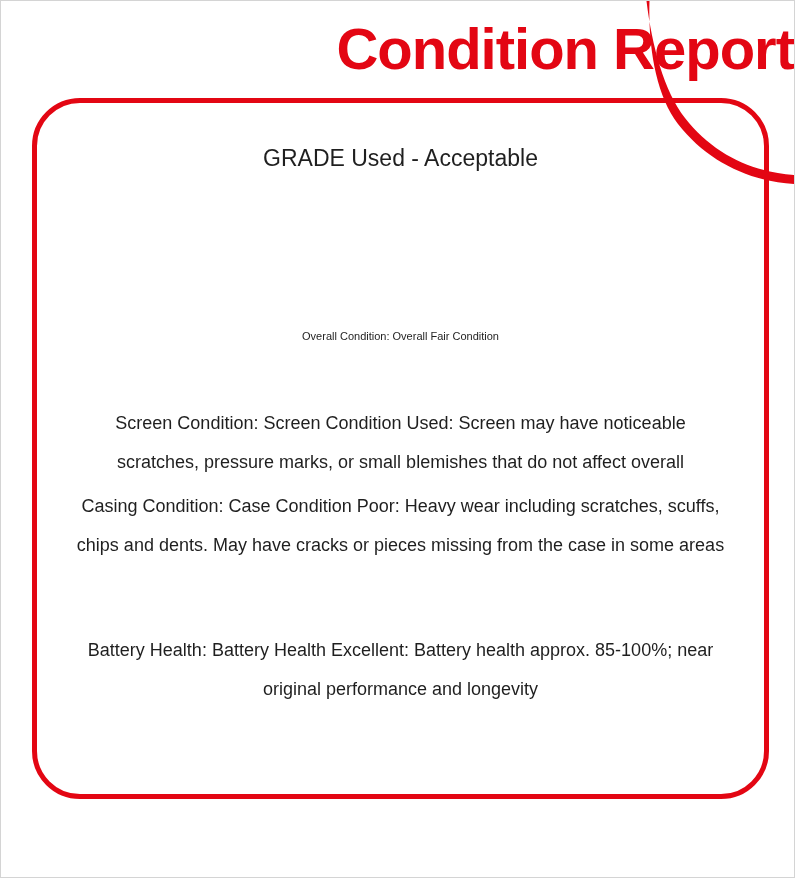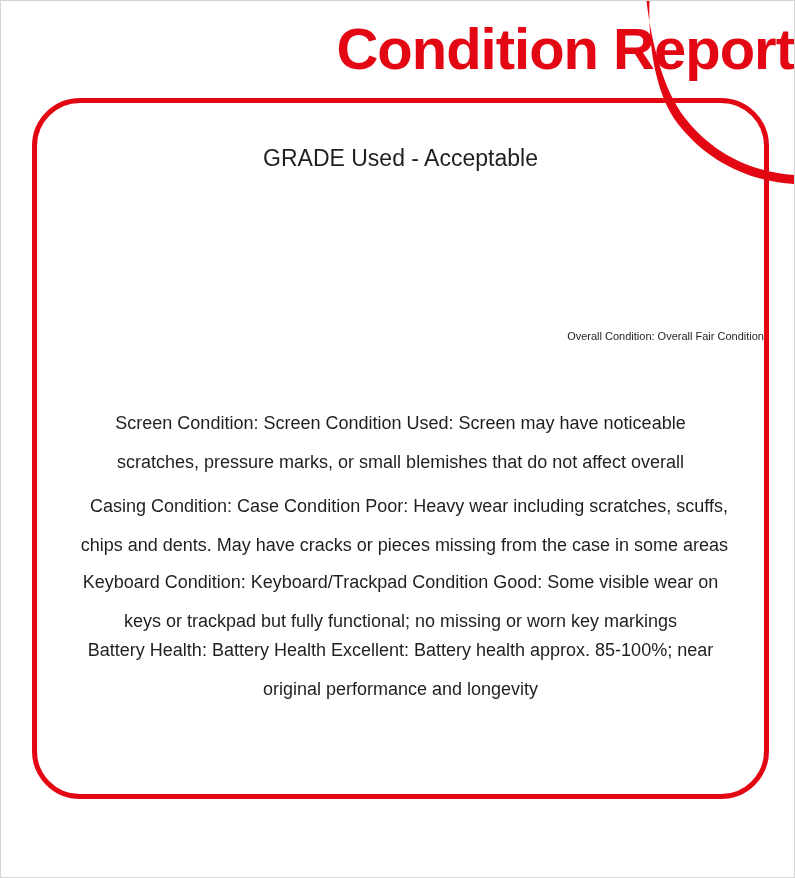--- a/index.html
+++ b/index.html
@@ -63,36 +63,36 @@
     text-align: center;
     font-size: 23px;
     line-height: 30px;
     color: var(--text-black);
   }
   .overall-line {
     position: absolute;
     top: 226px;
     left: 0;
     width: 100%;
-    text-align: right;
+    text-align: center;
     font-size: 11px;
     line-height: 15px;
     color: var(--text-black);
   }
   .section {
     position: absolute;
     left: 36px;
     width: 655px;
     text-align: center;
     font-size: 18px;
     line-height: 39px;
     color: var(--text-black);
   }
   .section.screen   { top: 301px; }
-  .section.casing   { top: 384px; text-align: right; }
+  .section.casing   { top: 384px; }
   .section.keyboard { top: 460px; }
   .section.battery  { top: 528px; }
 </style>
 </head>
 <body>
 
 <div class="page">
 
   <h1 class="title">Condition Report</h1>
 
@@ -109,18 +109,17 @@
   <div class="report-box">
 
     <div class="grade-heading">GRADE Used - Acceptable</div>
 
     <div class="overall-line">Overall Condition: Overall Fair Condition</div>
 
     <p class="section screen">Screen Condition: Screen Condition Used: Screen may have noticeable scratches, pressure marks, or small blemishes that do not affect overall</p>
 
     <p class="section casing">Casing Condition: Case Condition Poor: Heavy wear including scratches, scuffs, chips and dents. May have cracks or pieces missing from the case in some areas</p>
 
-    <p class="section keyboard">Keyboard Condition: Keyboard/Trackpad Condition Good: Some visible wear on keys or trackpad but fully functional; no missing or worn key markings</p>
 
     <p class="section battery">Battery Health: Battery Health Excellent: Battery health approx. 85-100%; near original performance and longevity</p>
 
   </div>
 </div>
 
 </body></html>

